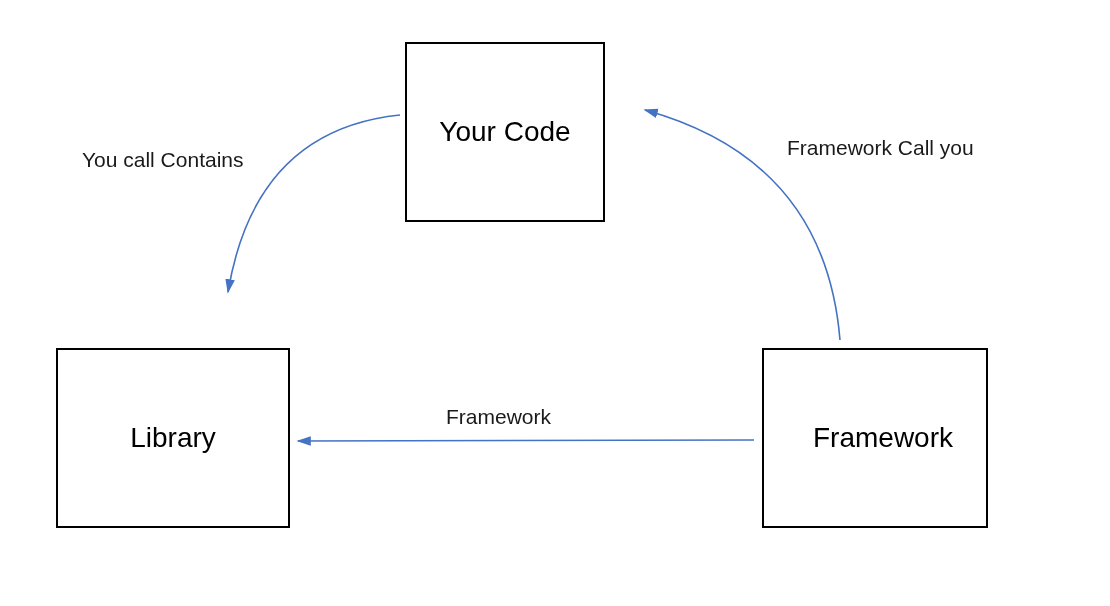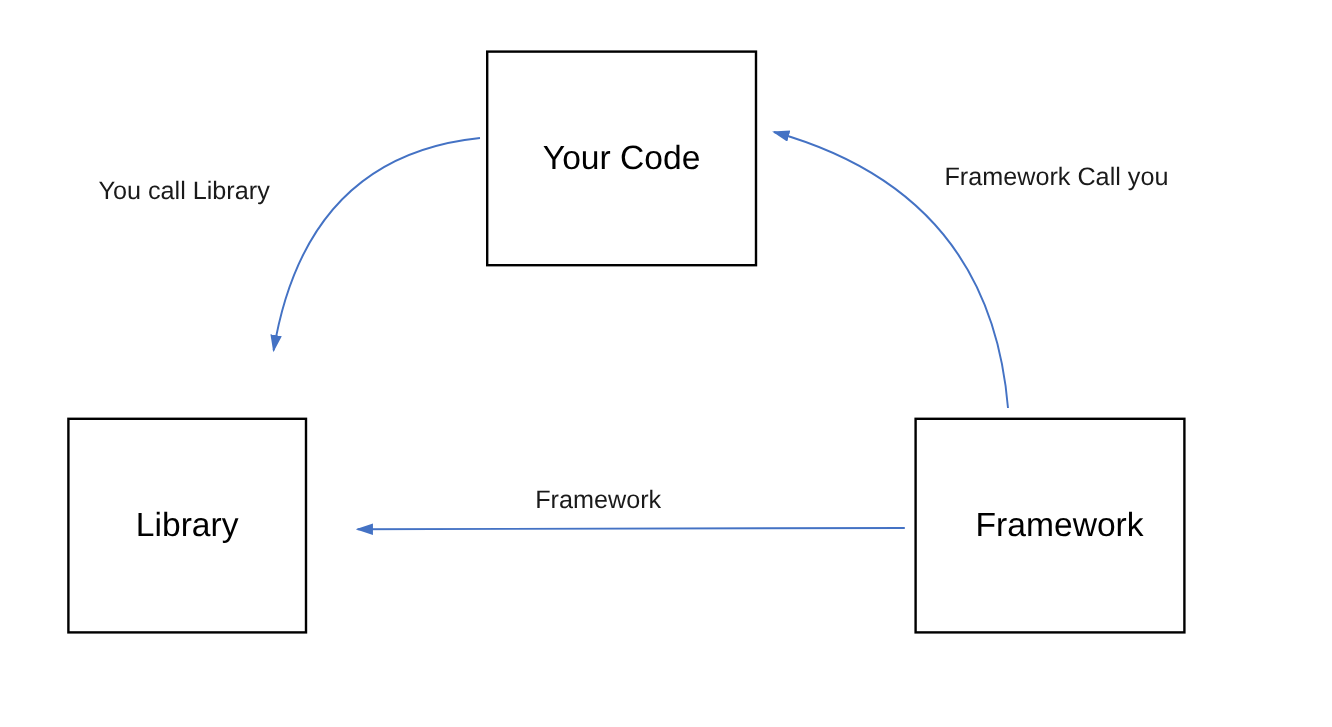--- a/index.html
+++ b/index.html
@@ -21,27 +21,27 @@
       background: #ffffff;
       display: flex;
       align-items: center;
       justify-content: center;
       font-size: 28px;
       color: #000000;
     }
     .box-yourcode {
       left: 405px;
       top: 42px;
-      width: 226px;
+      width: 200px;
       height: 180px;
     }
     .box-library {
       left: 56px;
       top: 348px;
-      width: 200px;
+      width: 234px;
       height: 180px;
     }
     .box-framework {
       left: 762px;
       top: 348px;
       width: 226px;
       height: 180px;
       padding-left: 16px;
     }
     .label {
@@ -78,21 +78,21 @@
 </div>
 
 <div class="box box-library">
   <span>Library</span>
 </div>
 
 <div class="box box-framework">
   <span>Framework</span>
 </div>
 
-<div class="label label-youcall">You call Library</div>
+<div class="label label-youcall">You call Contains</div>
 <div class="label label-frameworkcall">Framework Call you</div>
 <div class="label label-contains">Framework</div>
 
 <svg class="arrows">
   <defs>
     <marker id="arrowhead" markerWidth="10" markerHeight="10" refX="8" refY="3" orient="auto" markerUnits="strokeWidth">
       <path d="M0,0 L9,3 L0,6 Z" fill="#4472C4"></path>
     </marker>
   </defs>
 

